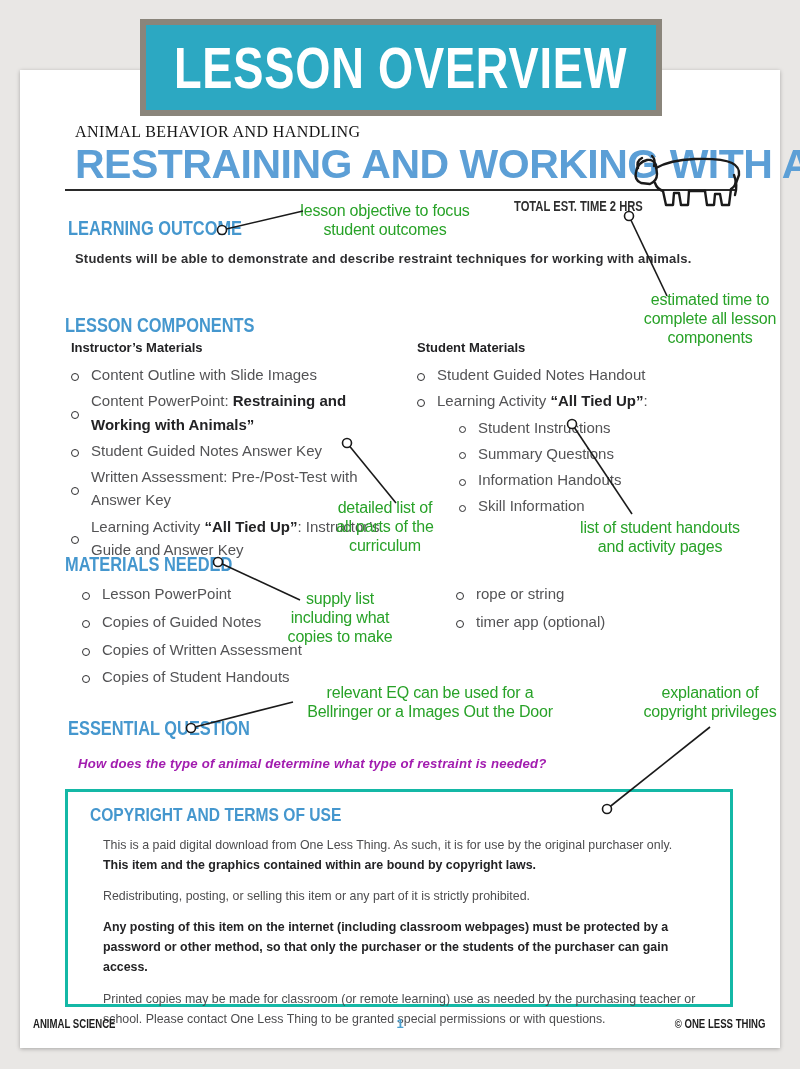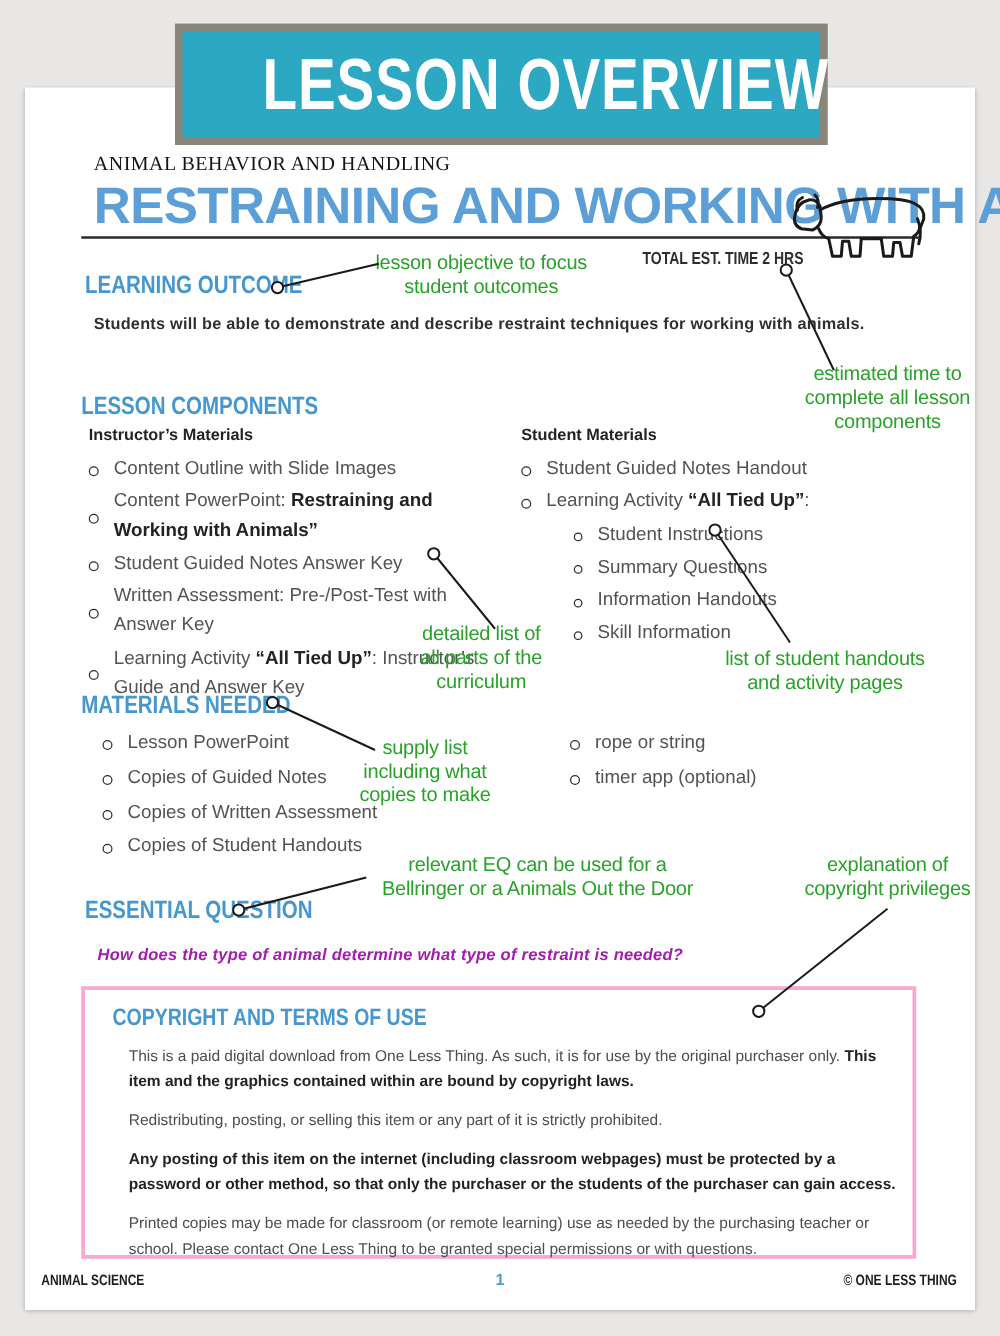--- a/index.html
+++ b/index.html
@@ -10,21 +10,21 @@
     -webkit-font-smoothing:antialiased;
   }
   .page{
     position:absolute;left:20px;top:70px;width:760px;height:978px;
     background:#fff;box-shadow:0 1px 4px rgba(0,0,0,.28);
     z-index:1;
   }
   .banner{
     position:absolute;left:140px;top:19px;width:522px;height:97px;
     background:#2CA8C2;border:6px solid #8A857B;box-sizing:border-box;
-    display:flex;align-items:center;z-index:6;
+    display:flex;align-items:center;justify-content:center;z-index:6;
   }
   .banner-text{
     color:#fff;font-size:58px;font-weight:700;letter-spacing:1px;
     transform:scaleX(.78);white-space:nowrap;line-height:1;
   }
   .abs{position:absolute;}
   .eyebrow{
     font-family:"Liberation Serif", serif;font-size:16px;color:#151515;
     letter-spacing:.4px;white-space:nowrap;
   }
@@ -58,22 +58,22 @@
   ul.blist .b{font-weight:700;color:#232325;}
   ul.blist.tight li{white-space:nowrap;margin-bottom:4.5px;}
   .annot{
     color:#28A228;font-weight:400;font-size:16px;line-height:1.18;
     text-align:center;white-space:pre-line;letter-spacing:-.2px;z-index:4;
   }
   .eq-question{
     font-size:13.2px;font-style:italic;font-weight:700;color:#a21caf;letter-spacing:.2px;
   }
   .copy-box{
-    box-sizing:border-box;border:3px solid #f9a8d4;background:#fff;
-    padding:13px 10px 10px 22px;
+    box-sizing:border-box;border:3px solid #14b8a6;background:#fff;
+    padding:13px 30px 10px 22px;
   }
   .copy-box p{
     margin:0 0 11px 0;padding-left:13px;
     font-size:12.4px;line-height:1.62;color:#4d4d4f;
   }
   .copy-box .bold, .copy-box p.bold{font-weight:700;color:#232325;}
   .footer-text{
     font-size:12px;font-weight:700;color:#1d1d1d;white-space:nowrap;
     transform:scaleX(.8);
   }
@@ -235,21 +235,21 @@
 components</div>
 <div class="abs annot" style="left:315px;top:499px;width:140px;">detailed list of
 all parts of the
 curriculum</div>
 <div class="abs annot" style="left:545px;top:519px;width:230px;">list of student handouts
 and activity pages</div>
 <div class="abs annot" style="left:275px;top:590px;width:130px;">supply list
 including what
 copies to make</div>
 <div class="abs annot" style="left:290px;top:684px;width:280px;">relevant EQ can be used for a
-Bellringer or a Animals Out the Door</div>
+Bellringer or a Images Out the Door</div>
 <div class="abs annot" style="left:620px;top:684px;width:180px;">explanation of
 copyright privileges</div>
 
 <svg class="overlay" width="800" height="1069" viewBox="0 0 800 1069">
   <g stroke="#1a1a1a" stroke-width="1.6" fill="none">
     <line x1="222" y1="230" x2="303" y2="211"></line>
     <line x1="629" y1="216" x2="667" y2="296"></line>
     <line x1="347" y1="443" x2="396" y2="503"></line>
     <line x1="572" y1="424" x2="632" y2="514"></line>
     <line x1="218" y1="562" x2="300" y2="600"></line>

